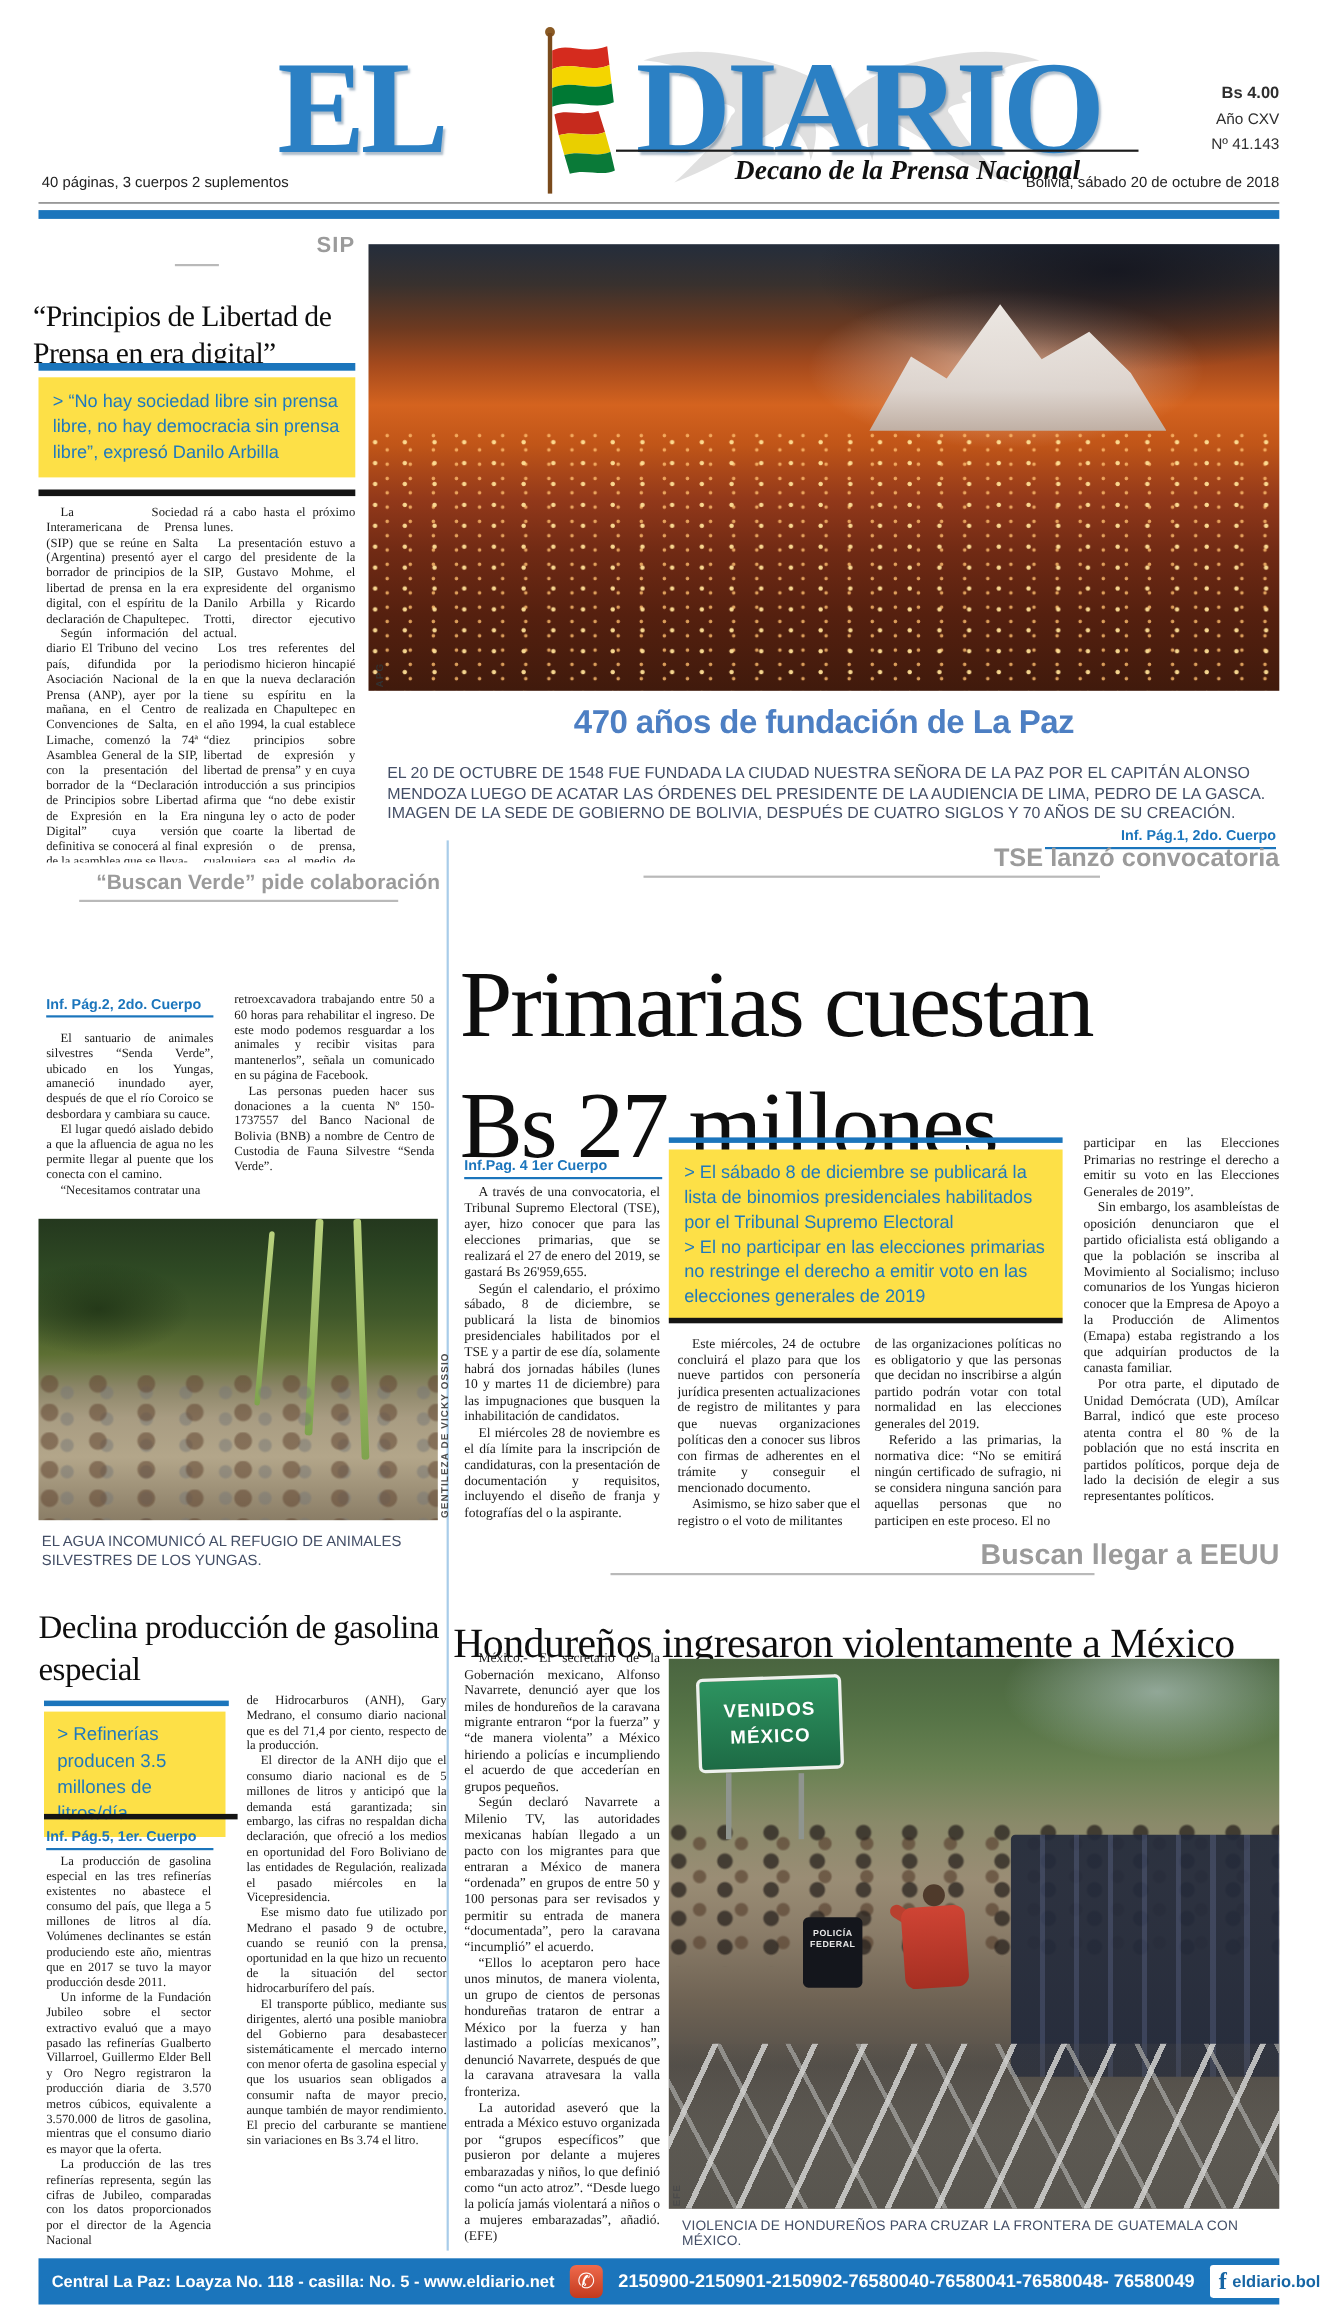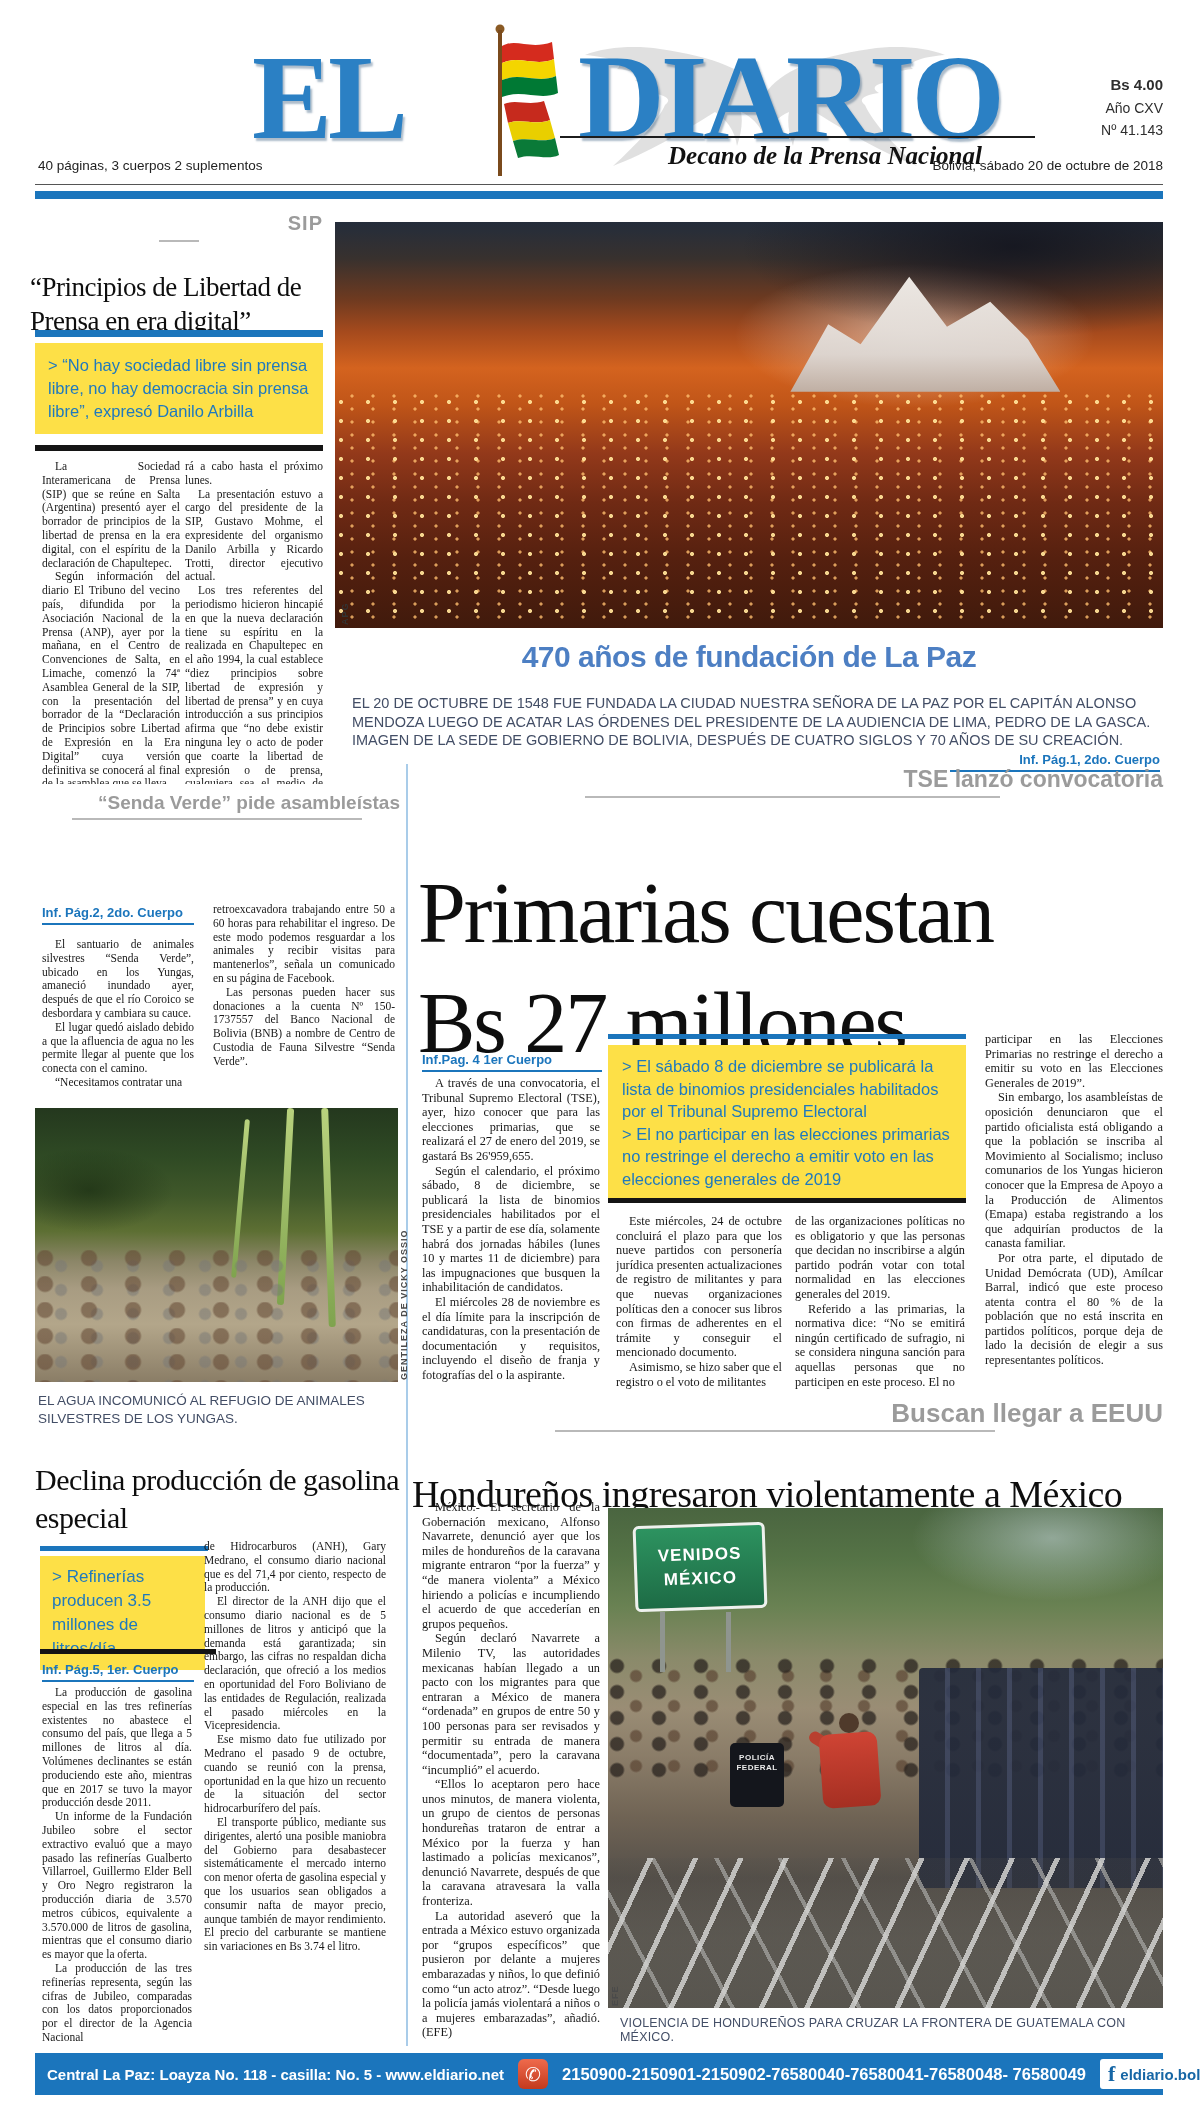--- a/index.html
+++ b/index.html
@@ -105,21 +105,21 @@
   #senda-caption{left:38px;top:1392px;width:356px;font-size:13.5px;line-height:17.5px;}
 
   
   #gas-headline{left:35px;top:1436px;width:365px;font-size:30px;line-height:38px;}
   #gas-bluebar{left:40px;top:1546px;width:168px;height:5px;}
   #gas-qbox{left:40px;top:1556px;width:141px;padding:9px 12px;font-size:17px;line-height:24px;}
   #gas-blackbar{left:40px;top:1649px;width:176px;height:5px;}
   #gas-ref{left:42px;top:1662px;}
   #gas-ref-rule{left:42px;top:1680px;width:152px;}
   #gas-col1{left:42px;top:1686px;width:150px;height:358px;}
-  #gas-col2{left:204px;top:1540px;width:182px;height:504px;}
+  #gas-col2{left:224px;top:1540px;width:182px;height:504px;}
 
   
   #tse-kicker{left:418px;top:766px;width:745px;font-size:23px;}
   #tse-kickrule{left:585px;top:796px;width:415px;height:1.5px;}
   #tse-headline{left:418px;top:800px;width:745px;font-size:86px;line-height:110px;letter-spacing:-2px;}
   #tse-ref{left:422px;top:1052px;}
   #tse-ref-rule{left:422px;top:1070px;width:180px;}
   #tse-col1{left:422px;top:1076px;width:178px;height:364px;}
   #tse-bluebar{left:608px;top:1034px;width:358px;height:5px;}
   #tse-qbox{left:608px;top:1045px;width:330px;padding:10px 14px;font-size:16.5px;line-height:22.5px;}
@@ -232,21 +232,21 @@
     <div id="lapaz-peak"></div>
   </div>
   <div id="lapaz-credit" class="vcred">APG</div>
   <div id="lapaz-title" class="abs">470 años de fundación de La Paz</div>
   <div id="lapaz-caption" class="cap">EL 20 DE OCTUBRE DE 1548 FUE FUNDADA LA CIUDAD NUESTRA SEÑORA DE LA PAZ POR EL CAPITÁN ALONSO MENDOZA LUEGO DE ACATAR LAS ÓRDENES DEL PRESIDENTE DE LA AUDIENCIA DE LIMA, PEDRO DE LA GASCA. IMAGEN DE LA SEDE DE GOBIERNO DE BOLIVIA, DESPUÉS DE CUATRO SIGLOS Y 70 AÑOS DE SU CREACIÓN.</div>
   <div id="lapaz-ref" class="inf">Inf. Pág.1, 2do. Cuerpo</div>
   <div id="lapaz-ref-rule" class="bluerule"></div>
 
   <div id="vdivider" class="abs"></div>
 
-  <div id="senda-kicker" class="kick">“Senda Verde” pide asambleístas</div>
+  <div id="senda-kicker" class="kick">“Buscan Verde” pide colaboración</div>
   <div id="senda-kickrule" class="grayrule"></div>
   <div id="senda-ref" class="inf">Inf. Pág.2, 2do. Cuerpo</div>
   <div id="senda-ref-rule" class="bluerule"></div>
   <div id="senda-col1" class="bodycol small-body">
       <p>El santuario de animales silvestres “Senda Verde”, ubicado en los Yungas, amaneció inundado ayer, después de que el río Coroico se desbordara y cambiara su cauce.</p>
       <p>El lugar quedó aislado debido a que la afluencia de agua no les permite llegar al puente que los conecta con el camino.</p>
       <p>“Necesitamos contratar una</p>
     </div>
   <div id="senda-col2" class="bodycol small-body cont">
       <p>retroexcavadora trabajando entre 50 a 60 horas para rehabilitar el ingreso. De este modo podemos resguardar a los animales y recibir visitas para mantenerlos”, señala un comunicado en su página de Facebook.</p>

